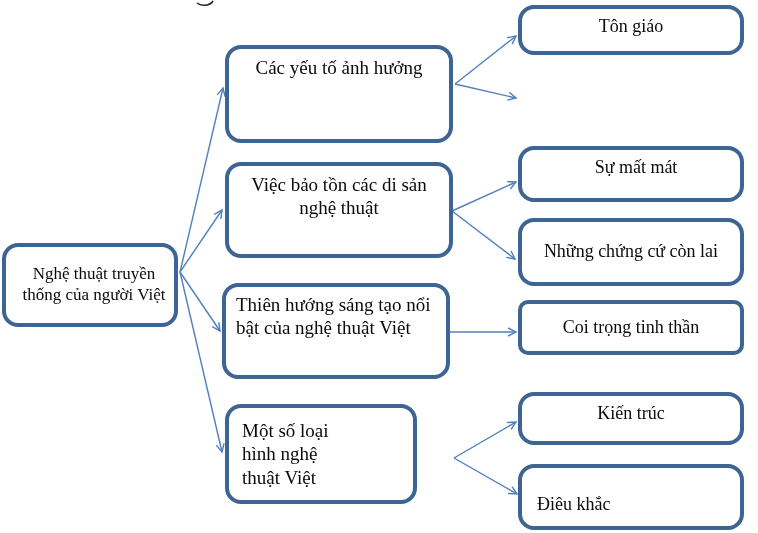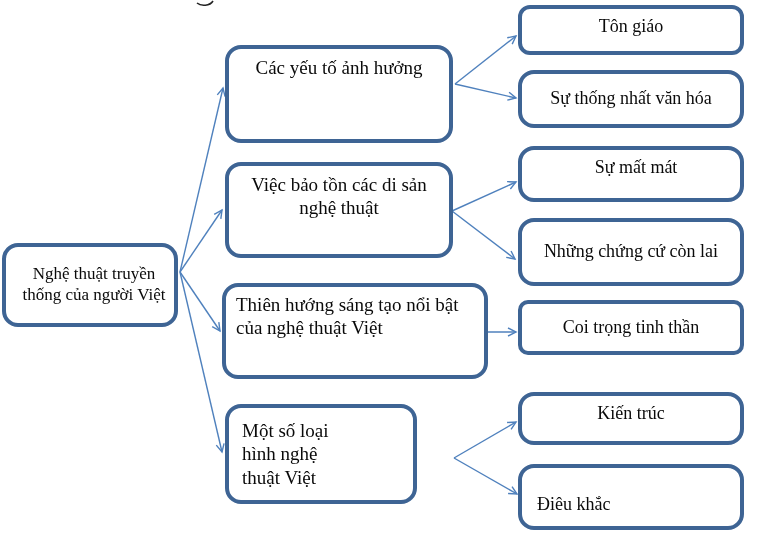--- a/index.html
+++ b/index.html
@@ -25,23 +25,23 @@
   .fs-leaf{font-size:18px;}
   .top-center{justify-content:center;align-items:flex-start;text-align:center;padding:7px 10px 0 10px;}
   .mid-center{justify-content:center;align-items:center;text-align:center;padding:0 8px;}
   .top-left{justify-content:flex-start;align-items:flex-start;text-align:left;padding:6px 8px 0 10px;}
   .mid-left{justify-content:flex-start;align-items:center;text-align:left;padding:0 56px 0 13px;}
   .bottom-left{justify-content:flex-start;align-items:flex-end;text-align:left;padding:0 0 10px 15px;}
 
   #root{left:2px;  top:243px;width:176px;height:84px;padding-left:16px;}
   #m1  {left:225px;top:45px; width:228px;height:98px;}
   #m2  {left:225px;top:162px;width:228px;height:96px;}
-  #m3  {left:222px;top:283px;width:266px;height:96px;}
+  #m3  {left:222px;top:283px;width:228px;height:96px;}
   #m4  {left:225px;top:404px;width:192px;height:100px;}
-  #r1  {left:518px;top:5px;  width:226px;height:50px;border-radius:12px;}
+  #r1  {left:518px;top:5px;  width:226px;height:50px;}
   #r2  {left:518px;top:70px; width:226px;height:58px;}
   #r3  {left:518px;top:146px;width:226px;height:56px;padding-left:20px;}
   #r4  {left:518px;top:218px;width:226px;height:68px;}
   #r5  {left:518px;top:300px;width:226px;height:55px;border-radius:10px;}
   #r6  {left:518px;top:392px;width:226px;height:53px;}
   #r7  {left:518px;top:464px;width:226px;height:66px;}
 </style>
 </head>
 <body>
 
@@ -74,21 +74,20 @@
   <div class="node fs-mid top-center" id="m1">Các yếu tố ảnh hưởng</div>
 
   <div class="node fs-mid top-center" id="m2">Việc bảo tồn các di sản nghệ thuật</div>
 
   <div class="node fs-mid top-left" id="m3">Thiên hướng sáng tạo nổi bật của nghệ thuật Việt</div>
 
   <div class="node fs-mid mid-left" id="m4">Một số loại hình nghệ thuật Việt</div>
 
   <div class="node fs-leaf top-center" id="r1">Tôn giáo</div>
 
-  <div class="node fs-leaf mid-center" id="r2">Sự thống nhất văn hóa</div>
 
   <div class="node fs-leaf top-center" id="r3">Sự mất mát</div>
 
   <div class="node fs-leaf mid-center" id="r4">Những chứng cứ còn lai</div>
 
   <div class="node fs-leaf mid-center" id="r5">Coi trọng tinh thần</div>
 
   <div class="node fs-leaf top-center" id="r6">Kiến trúc</div>
 
   <div class="node fs-leaf bottom-left" id="r7">Điêu khắc</div>

